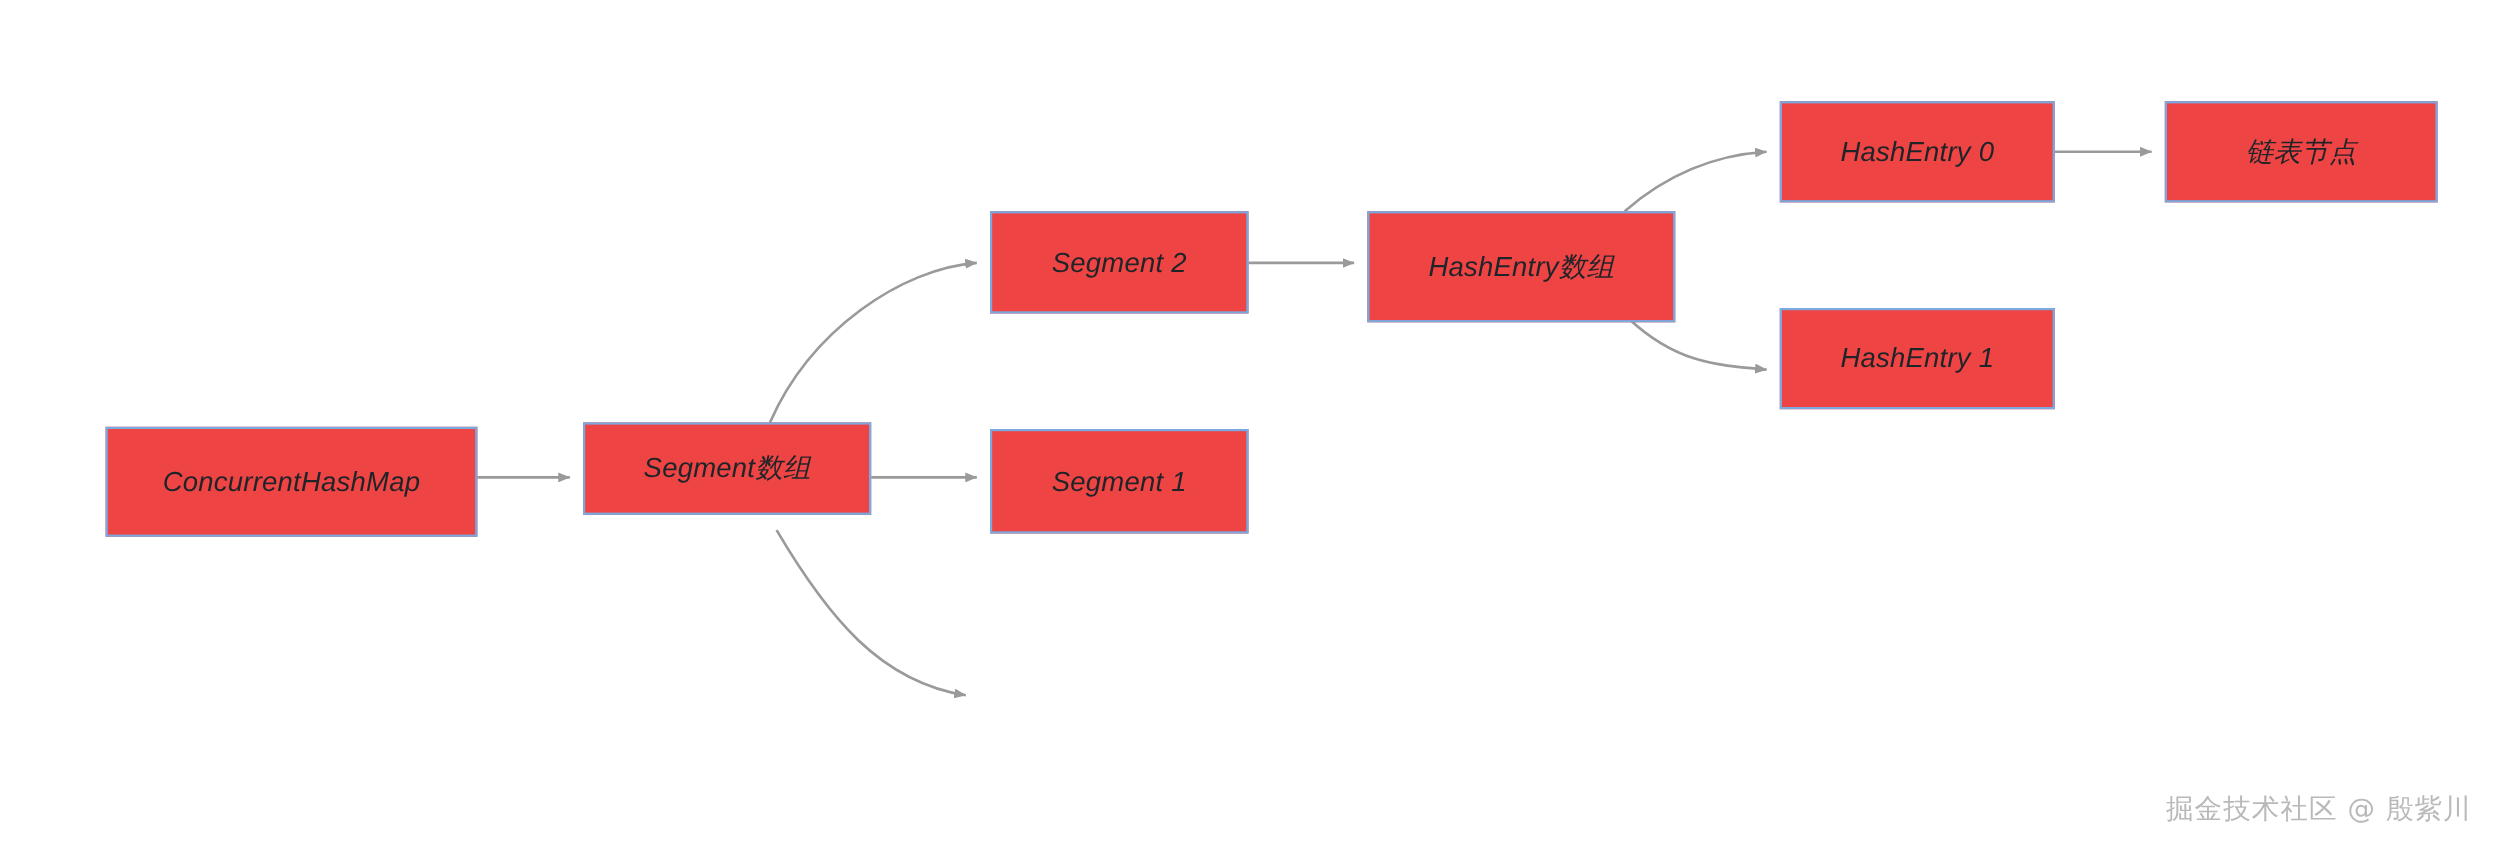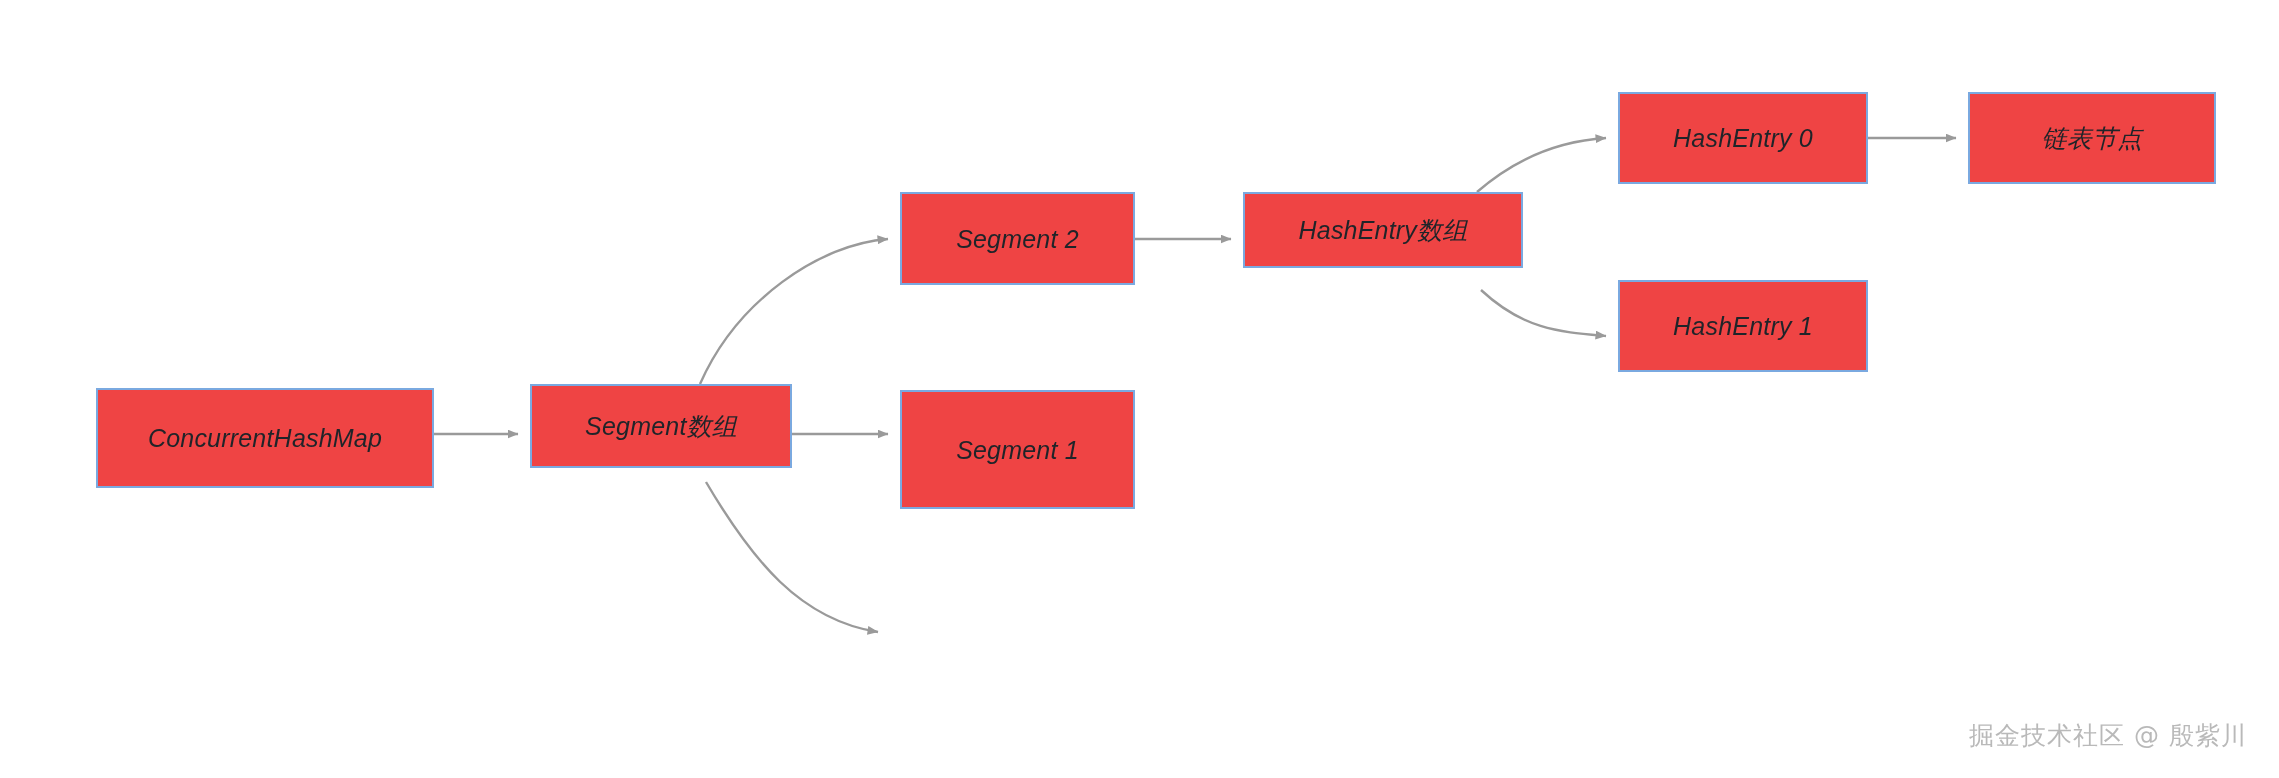--- a/index.html
+++ b/index.html
@@ -90,26 +90,26 @@
   </div>
 
   <div class="node" style="left:530px; top:384px; width:262px; height:84px;">
     <span class="node-label">Segment数组</span>
   </div>
 
   <div class="node" style="left:900px; top:192px; width:235px; height:93px;">
     <span class="node-label">Segment 2</span>
   </div>
 
-  <div class="node" style="left:900px; top:390px; width:235px; height:119px;">
+  <div class="node" style="left:900px; top:390px; width:235px; height:95px;">
     <span class="node-label">Segment 1</span>
   </div>
 
 
-  <div class="node" style="left:1243px; top:192px; width:280px; height:76px;">
+  <div class="node" style="left:1243px; top:192px; width:280px; height:101px;">
     <span class="node-label">HashEntry数组</span>
   </div>
 
   <div class="node" style="left:1618px; top:92px; width:250px; height:92px;">
     <span class="node-label">HashEntry 0</span>
   </div>
 
   <div class="node" style="left:1618px; top:280px; width:250px; height:92px;">
     <span class="node-label">HashEntry 1</span>
   </div>

